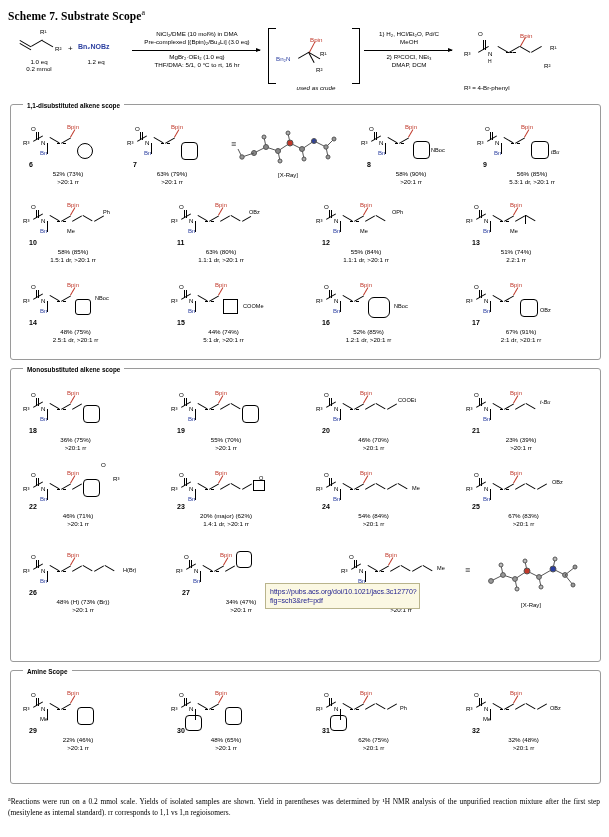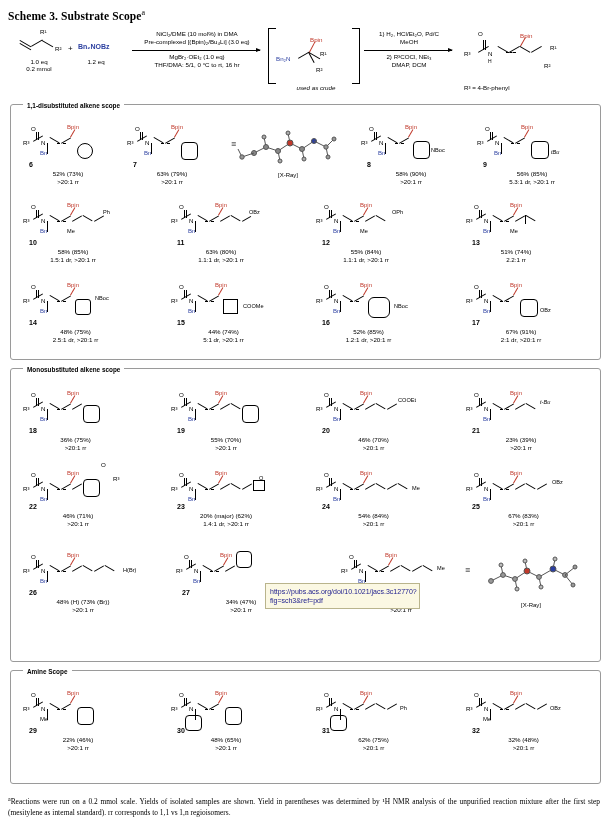--- a/index.html
+++ b/index.html
@@ -74,21 +74,21 @@
     font-family:"Liberation Serif", serif;font-size:7.4px;line-height:1.45;text-align:justify;
   }
   .footnote sup{font-size:6px;}
 </style>
 </head>
 <body>
 
 <div class="page">
 
   <div class="scheme-title">
-    <span>Scheme 3. Substrate Scope</span><sup>a</sup>
+    <span>Scheme 7. Substrate Scope</span><sup>a</sup>
   </div>
 
   <div class="topscheme">
 
     <div>
       <div class="bond" style="left:8px;top:14px;width:13px;transform:rotate(30deg);"></div>
       <div class="bond" style="left:8px;top:17px;width:13px;transform:rotate(30deg);"></div>
       <div class="bond" style="left:19px;top:20px;width:13px;transform:rotate(-30deg);"></div>
       <div class="bond" style="left:30px;top:14px;width:13px;transform:rotate(30deg);"></div>
       <div class="lbl" style="left:28px;top:2px;">R¹</div>

